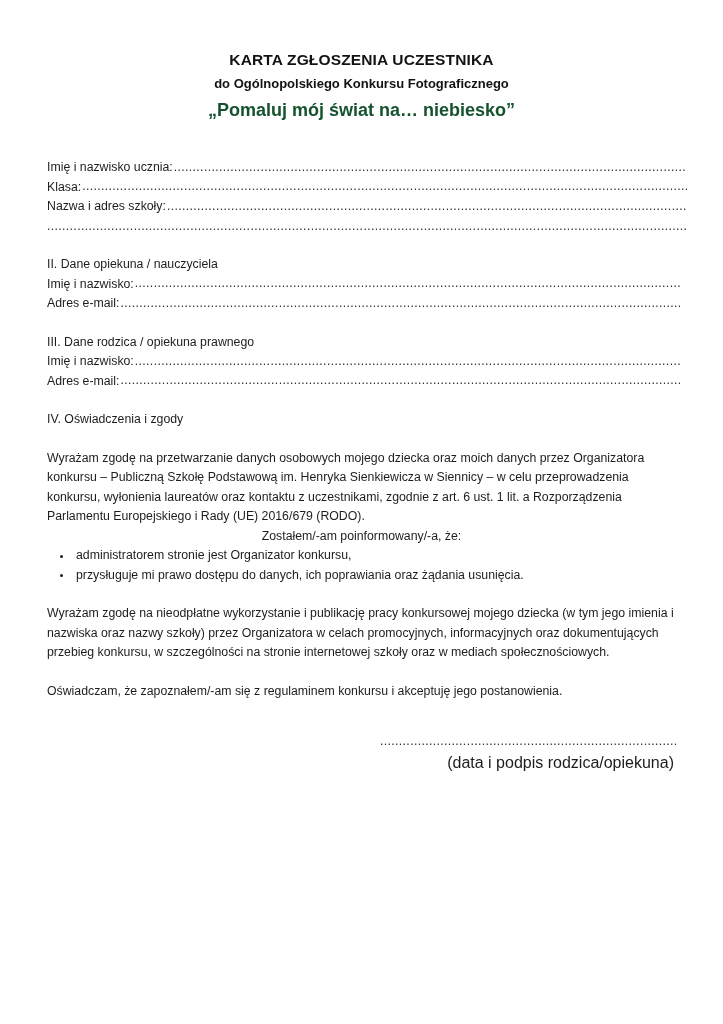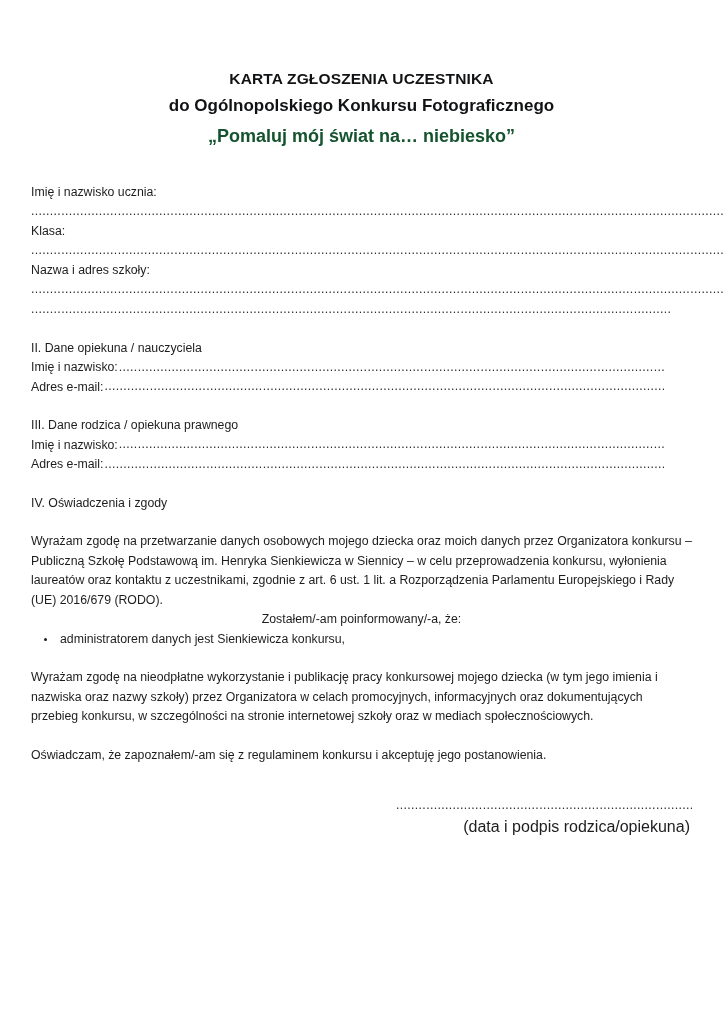--- a/index.html
+++ b/index.html
@@ -14,38 +14,37 @@
     position: relative;
     overflow: hidden;
     font-family: "Liberation Sans", sans-serif;
     color: #1d1d1f;
     -webkit-font-smoothing: antialiased;
   }
 
   .page {
     position: absolute;
     inset: 0;
-    padding: 0;
-    margin-top: 35px;
+    padding: 16px;
   }
 
   
   .title-block {
     text-align: center;
     margin-top: 32px;
   }
   .title-main {
     font-size: 15.5px;
     font-weight: bold;
     letter-spacing: 0.15px;
     line-height: 1.5;
     color: #111214;
   }
   .title-sub1 {
-    font-size: 17px;
+    font-size: 13px;
     font-weight: bold;
     line-height: 1.55;
     margin-top: 3px;
     color: #111214;
   }
   .title-sub2 {
     font-size: 18px;
     font-weight: bold;
     line-height: 1.55;
     margin-top: 3px;
@@ -92,21 +91,21 @@
   .dots-full {
     width: 100%;
     overflow: hidden;
     white-space: nowrap;
     letter-spacing: 0.35px;
     font-size: 12.3px;
     color: #2a2a2c;
   }
 
   
-  .sec-1 .field-row { width: 640px; flex-direction: column; }
+  .sec-1 .field-row { width: 640px; }
   .sec-1 .dots-full { width: 640px; }
   .sec-23 .field-row { width: 634px; }
 
   .gap-sm  { height: 19px; }
   .gap-md  { height: 19px; }
   .gap-lg  { height: 19px; }
 
   .para {
     margin: 0;
     max-width: 662px;
@@ -233,21 +232,24 @@
 
 
       <div class="gap-sm"></div>
 
       <p class="para">Wyrażam zgodę na przetwarzanie danych osobowych mojego dziecka oraz moich danych przez Organizatora konkursu – Publiczną Szkołę Podstawową im. Henryka Sienkiewicza w Siennicy – w celu przeprowadzenia konkursu, wyłonienia laureatów oraz kontaktu z uczestnikami, zgodnie z art. 6 ust. 1 lit. a Rozporządzenia Parlamentu Europejskiego i Rady (UE) 2016/679 (RODO).</p>
 
       <p class="para">Zostałem/-am poinformowany/-a, że:</p>
 
       <ul class="consent-list">
         <li>
-          <span>administratorem danych jest Sienkiewicza konkursu,</span>
+          <span>administratorem stronie jest Organizator konkursu,</span>
+        </li>
+        <li>
+          <span>przysługuje mi prawo dostępu do danych, ich poprawiania oraz żądania usunięcia.</span>
         </li>
       </ul>
 
       <div class="gap-sm"></div>
 
       <p class="para">Wyrażam zgodę na nieodpłatne wykorzystanie i publikację pracy konkursowej mojego dziecka (w tym jego imienia i nazwiska oraz nazwy szkoły) przez Organizatora w celach promocyjnych, informacyjnych oraz dokumentujących przebieg konkursu, w szczególności na stronie internetowej szkoły oraz w mediach społecznościowych.</p>
 
       <div class="gap-sm"></div>
 
       <p class="para">Oświadczam, że zapoznałem/-am się z regulaminem konkursu i akceptuję jego postanowienia.</p>

